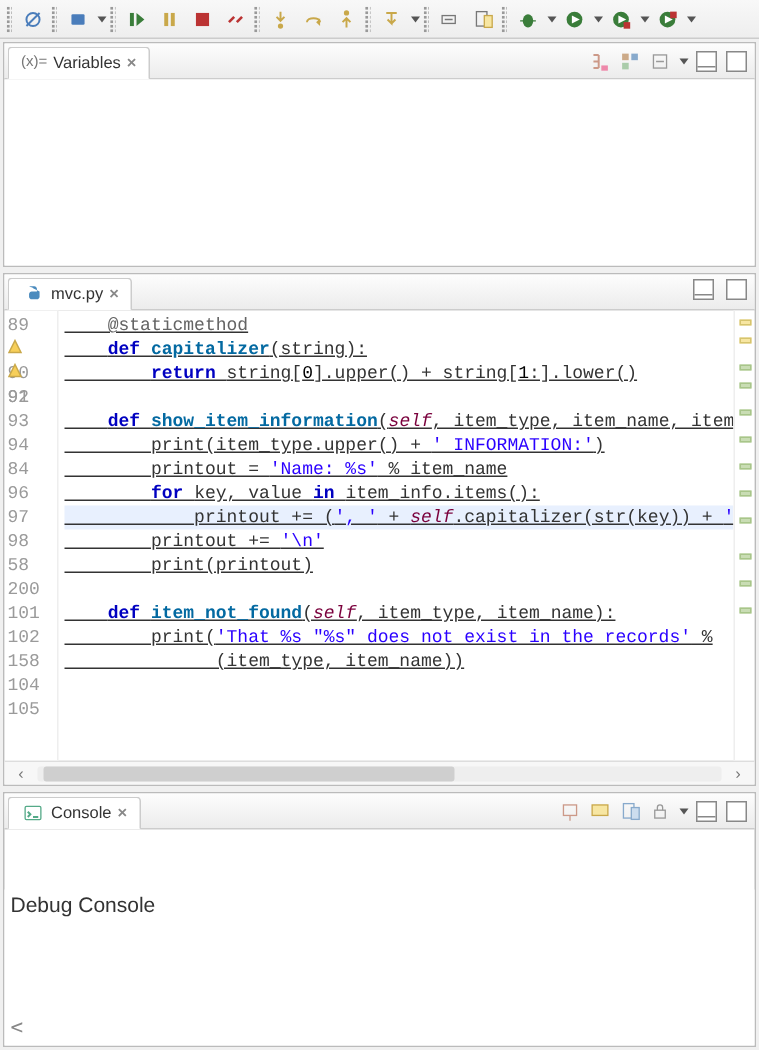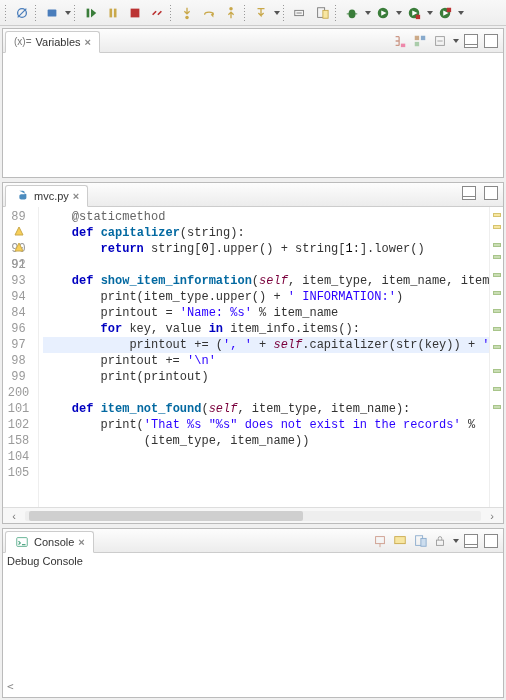--- a/index.html
+++ b/index.html
@@ -81,30 +81,30 @@
   #variables-pane .body { flex:1; background:#fff; }
 
   
   #editor-pane { flex:1; min-height:0; }
   .editor-body {
     flex:1; display:flex; font-family:Consolas,"Courier New",monospace;
     font-size:12px; line-height:16px; overflow:hidden; position:relative;
     min-height:0;
   }
   .gutter {
-    width:36px; background:#fff; color:#9a9a9a; text-align:center;
+    width:36px; background:#fff; color:#9a9a9a; text-align:left;
     padding:2px 6px 2px 2px; border-right:1px solid #eee;
     user-select:none;
   }
   .gutter .ln { height:16px; }
   .code {
     flex:1; padding:2px 0 2px 4px; white-space:pre; overflow:hidden;
     position:relative;
   }
-  .line { height:16px; }
+  .line { height:16px;text-decoration:underline; }
   .hl-line { background:#e8f0fe; }
   .kw { color:#0000c0; font-weight:bold;}
   .fn { color:#0369a1; font-weight:bold;}
   .self-kw { color:#7a003c; font-style:italic;}
   .str { color:#2a00ff;}
   .num { color:#000;}
   .dec { color:#646464;}
   .right-ruler {
     width:14px; background:#fff; border-left:1px solid #eee;
     position:relative;
@@ -118,22 +118,22 @@
   }
   .scroll-h .arrow { width:14px; text-align:center; color:#777;}
   .scroll-h .track { flex:1; height:10px; background:#eee; margin:0 4px; position:relative; border-radius:2px;}
   .scroll-h .thumb { position:absolute; left:4px; width:60%; top:0; bottom:0; background:#cfcfcf; border-radius:2px;}
 
   #editor-top-icons {
     position:absolute; top:2px; right:4px; display:flex; gap:6px;
   }
 
   
-  #console-pane { height:170px; }
-  #console-pane .body { flex:1; background:#fff; padding:2px 4px; font-size:11px; color:#333; position:relative;}
+  #console-pane { height:170px;gap:40px; }
+  #console-pane .body { flex:1; background:#fff; padding:2px 4px; font-size:14px; color:#333; position:relative;}
   .console-caret {
     position:absolute; left:4px; bottom:4px; color:#888; font-family:Consolas,monospace;
   }
 
   
   svg.ico { width:14px; height:14px; }
 
   .minmax-ico { width:14px; height:14px; border:1px solid #888; background:#fff; }
   .minmax-ico.min::after{content:"";display:block;border-top:1px solid #888;margin-top:9px;}
   
@@ -324,21 +324,21 @@
         <div class="ln"><span class="warn-ico" title="warning"><svg viewBox="0 0 10 10">
               <polygon points="5,1 9,9 1,9" fill="#f7cf5a" stroke="#c9a84a"></polygon>
             </svg></span> 91</div>
         <div class="ln">92</div>
         <div class="ln">93</div>
         <div class="ln">94</div>
         <div class="ln">84</div>
         <div class="ln">96</div>
         <div class="ln">97</div>
         <div class="ln">98</div>
-        <div class="ln">99</div>
+        <div class="ln">58</div>
         <div class="ln">200</div>
         <div class="ln">101</div>
         <div class="ln">102</div>
         <div class="ln">158</div>
         <div class="ln">104</div>
         <div class="ln">105</div>
       </div>
     <div class="code" id="code"><div class="line"><span class="dec">    @staticmethod</span></div><div class="line"><span>    </span><span class="kw">def </span><span class="fn">capitalizer</span><span>(string):</span></div><div class="line"><span>        </span><span class="kw">return </span><span>string[</span><span class="num">0</span><span>].upper() + string[</span><span class="num">1</span><span>:].lower()</span></div><div class="line"></div><div class="line"><span>    </span><span class="kw">def </span><span class="fn">show_item_information</span><span>(</span><span class="self-kw">self</span><span>, item_type, item_name, item_</span></div><div class="line"><span>        print(item_type.upper() + </span><span class="str">' INFORMATION:'</span><span>)</span></div><div class="line"><span>        printout = </span><span class="str">'Name: %s'</span><span> % item_name</span></div><div class="line"><span>        </span><span class="kw">for </span><span>key, value </span><span class="kw">in </span><span>item_info.items():</span></div><div class="line hl-line"><span>            printout += (</span><span class="str">', '</span><span> + </span><span class="self-kw">self</span><span>.capitalizer(str(key)) + </span><span class="str">':</span></div><div class="line"><span>        printout += </span><span class="str">'\n'</span></div><div class="line">        print(printout)</div><div class="line"></div><div class="line"><span>    </span><span class="kw">def </span><span class="fn">item_not_found</span><span>(</span><span class="self-kw">self</span><span>, item_type, item_name):</span></div><div class="line"><span>        print(</span><span class="str">'That %s "%s" does not exist in the records'</span><span> %</span></div><div class="line">              (item_type, item_name))</div><div class="line"></div><div class="line"></div></div>
     <div class="right-ruler" id="ruler">
         <div class="ruler-mark warn" style="top: 2%;"></div>

